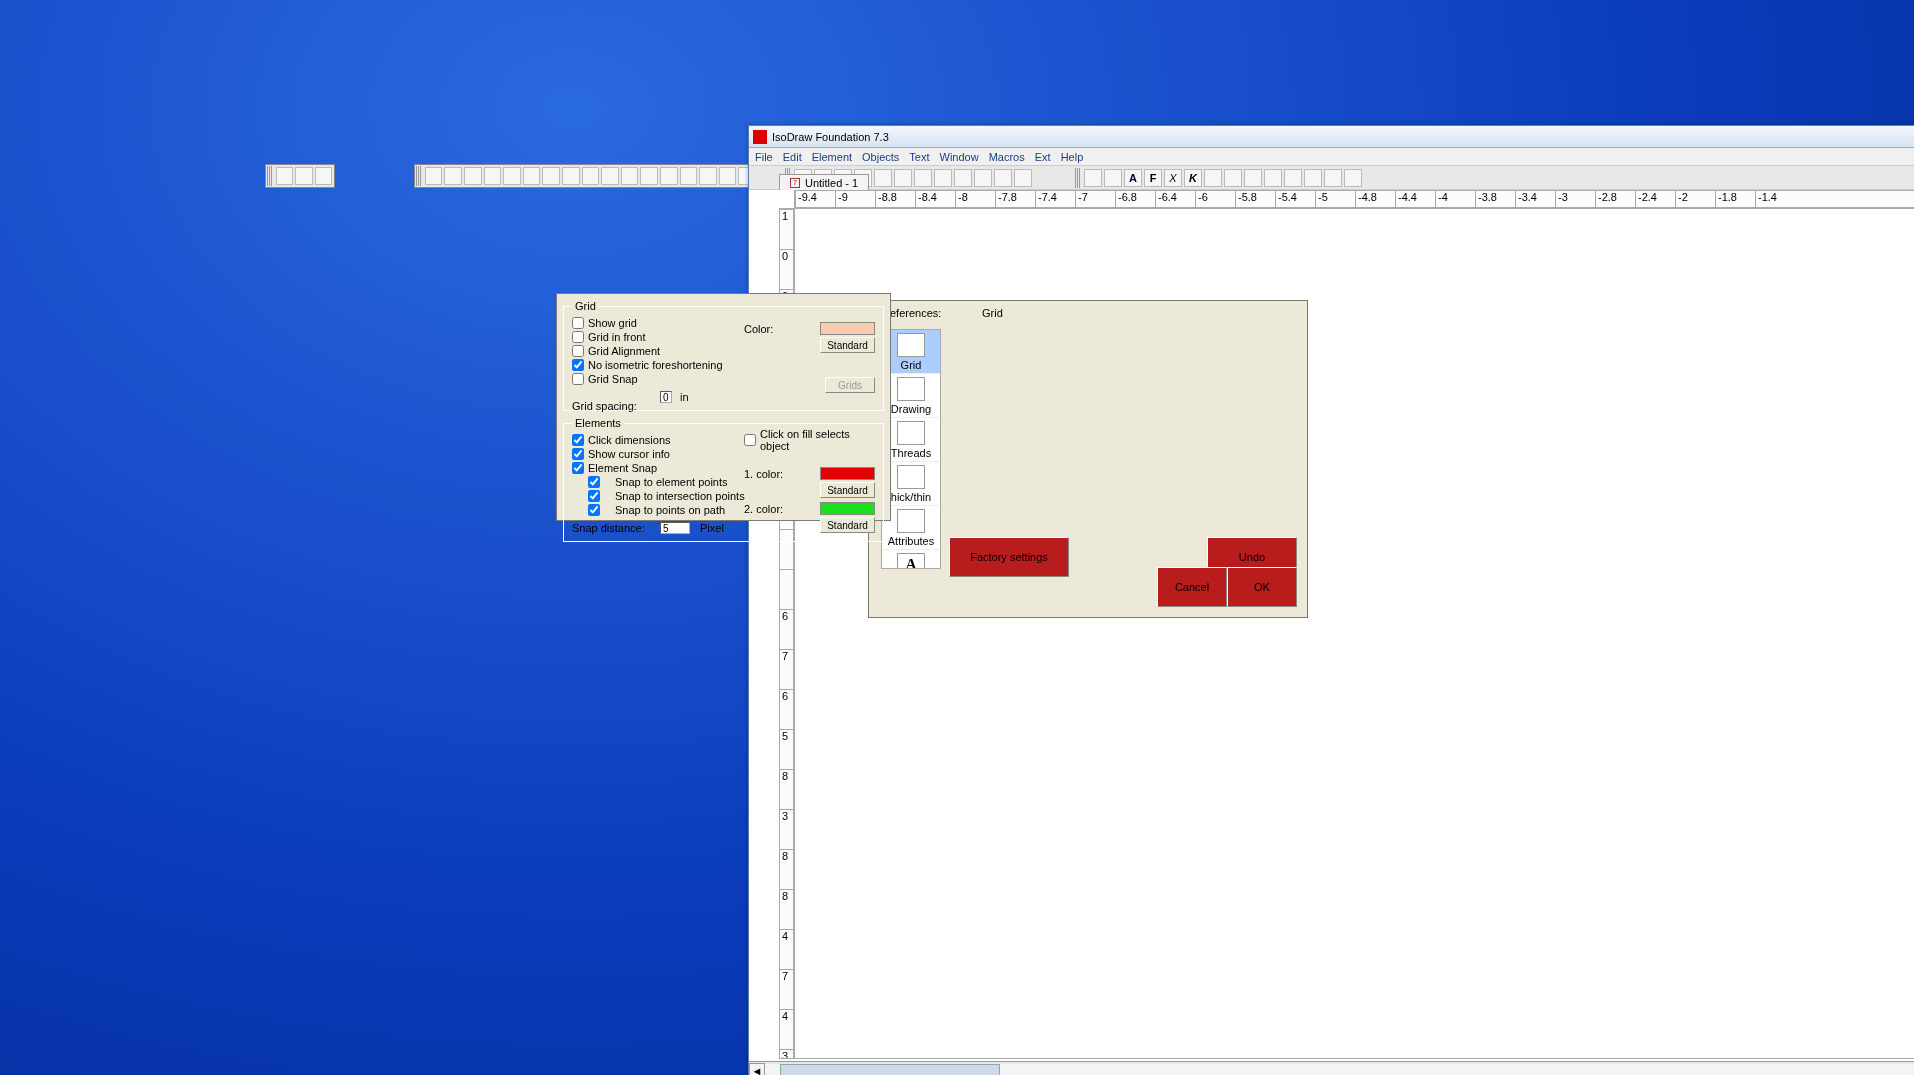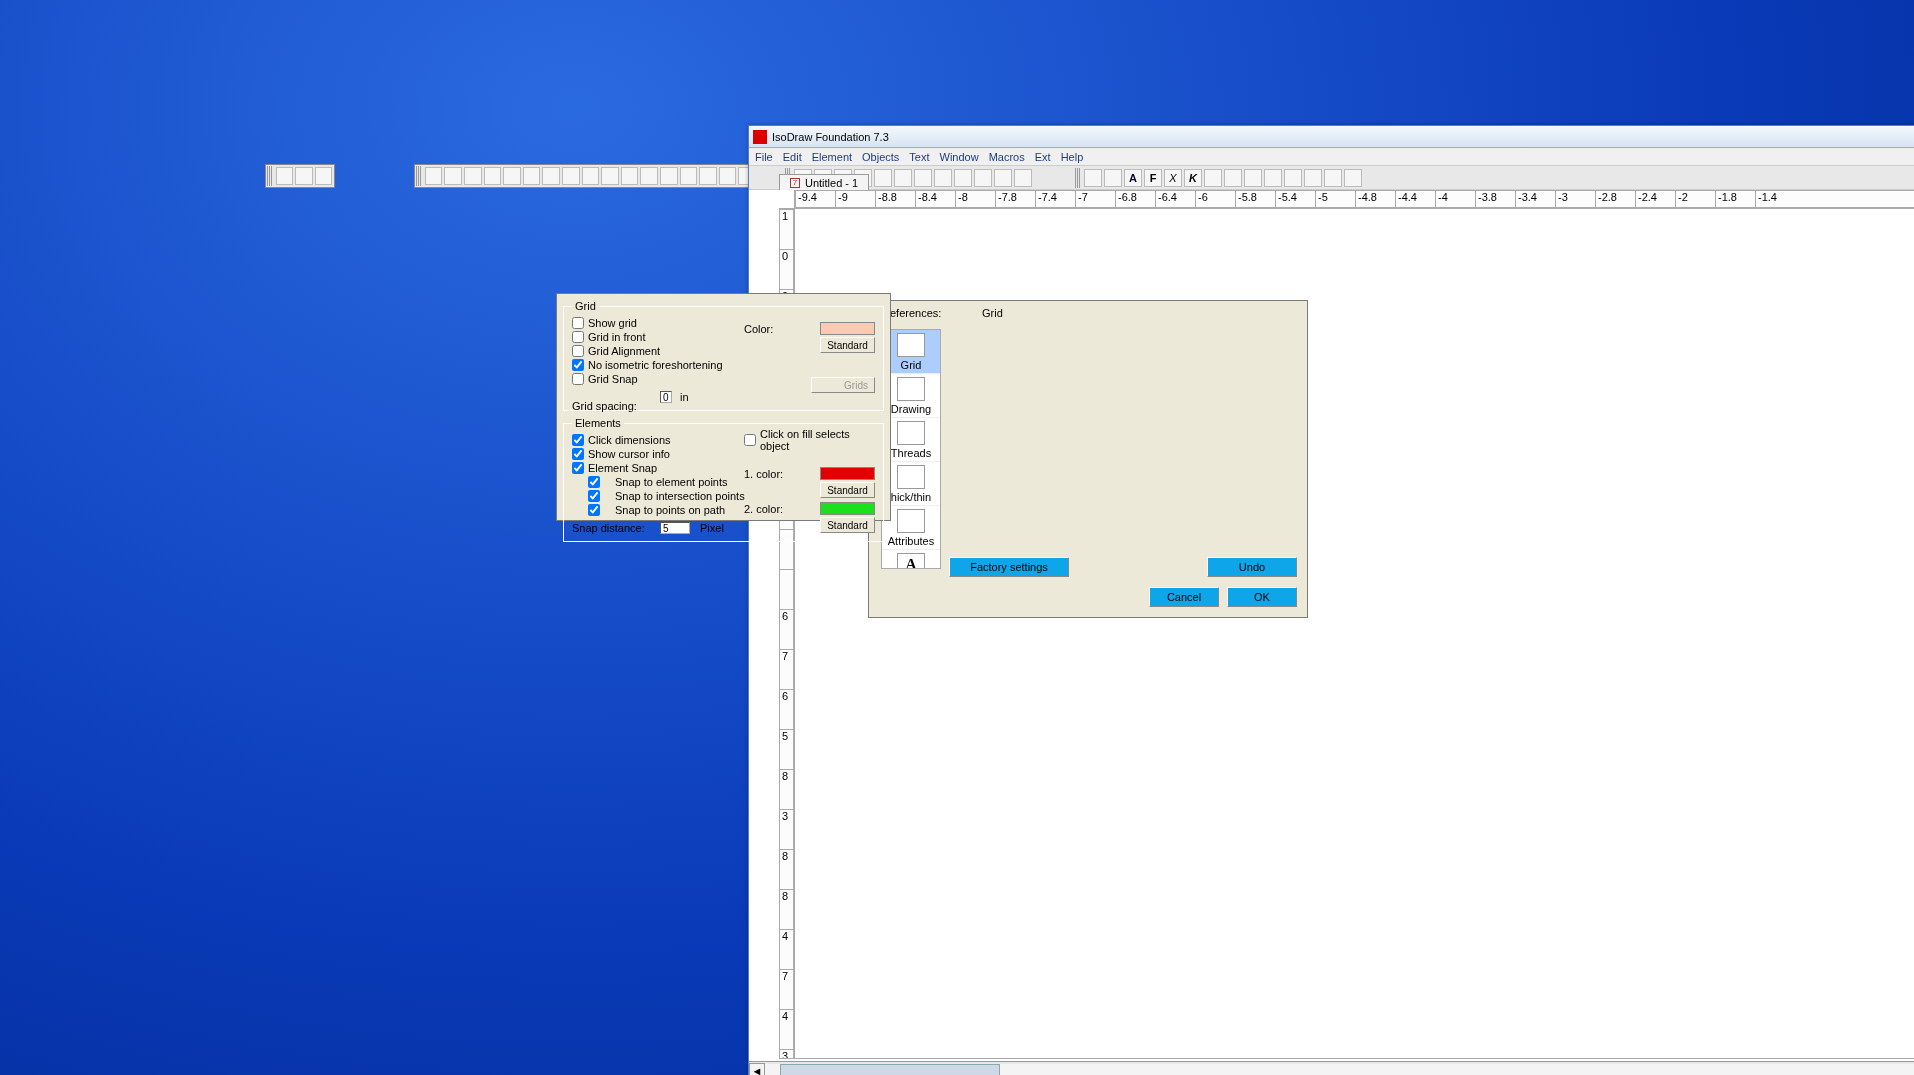--- a/index.html
+++ b/index.html
@@ -27,23 +27,23 @@
   .hscroll .track{flex:1;height:14px;background:#f4f4f4;position:relative;}
   .hscroll .thumb{position:absolute;left:15px;width:220px;height:100%;background:#cfd8e6;border:1px solid #8aa;}
 
   
   .pref-dialog { position:absolute; left:868px; top:300px; width:440px; height:318px; background:#ece9d8; border:1px solid #7a7a7a;}
   .pref-title { padding:6px 10px 0; font-size:11px;}
   .pref-nav { position:absolute; left:12px; top:28px; bottom:48px; width:60px; border:1px solid #aaa; background:#fff; overflow:hidden; text-align:center;}
   .nav-item { padding:3px 2px 2px; font-size:9px; border-bottom:1px solid #eee;}
   .nav-item.sel { background:#aecdff;}
   .nav-icon { display:block; width:28px; height:24px; margin:0 auto 2px; border:1px solid #999; background:#fff;}
-  .pref-btns { position:absolute; right:10px; bottom:10px; display:flex; gap:8px;}
+  .pref-btns { position:absolute; right:10px; bottom:10px; display:flex; gap:0;}
   .pref-btns2 { position:absolute; left:80px; right:10px; bottom:40px; display:flex; justify-content:space-between;}
-  .btn { width:90px; height:20px; background:#0ea5e9; border:1px solid #888; border-top-color:#fff; border-left-color:#fff; cursor:default;}
+  .btn { width:90px; height:40px; background:#b91c1c; border:1px solid #888; border-top-color:#fff; border-left-color:#fff; cursor:default;}
   .pref-nav-scroll { position:absolute; right:-14px; top:0; bottom:0; width:14px; background:#e8e8e8; border:1px solid #aaa;}
 
   
   .grid-panel { position:absolute; left:556px; top:293px; width:335px; height:228px; background:#ece9d8; border:1px solid #7a7a7a;}
   fieldset { border:1px groove #fff; margin:6px; padding:4px 8px 6px; position:relative;}
   legend { padding:0 3px;}
   .chk-row { display:flex; align-items:center; height:14px; margin:0;}
   .chk-row input { margin:0 4px 0 0; width:12px; height:12px;}
   .indent { margin-left:16px;gap:11px;}
   .txt-in { width:40px; height:15px; border:1px inset #aaa; background:#fff; padding:0 2px; font-size:10px;}
@@ -232,21 +232,21 @@
     </div>
     <div class="grid-right">
       <div class="row">
           <span>Color:</span>
           <span class="color-swatch" style="background:#fbcab2;"></span>
         </div>
       <div class="row" style="justify-content:flex-end;">
           <button class="std-btn">Standard</button>
         </div>
       <div class="row" style="justify-content:flex-end;margin-top:24px;">
-          <button class="std-btn" style="width:64px;color:#999;text-align:right;">Grids</button>
+          <button class="std-btn" style="width:50px;color:#999;">Grids</button>
         </div>
     </div>
   </fieldset>
 
   <fieldset>
     <legend>Elements</legend>
     <label class="chk-row">
         <input type="checkbox" checked="" style="">
         <span>Click dimensions</span>
       </label>

